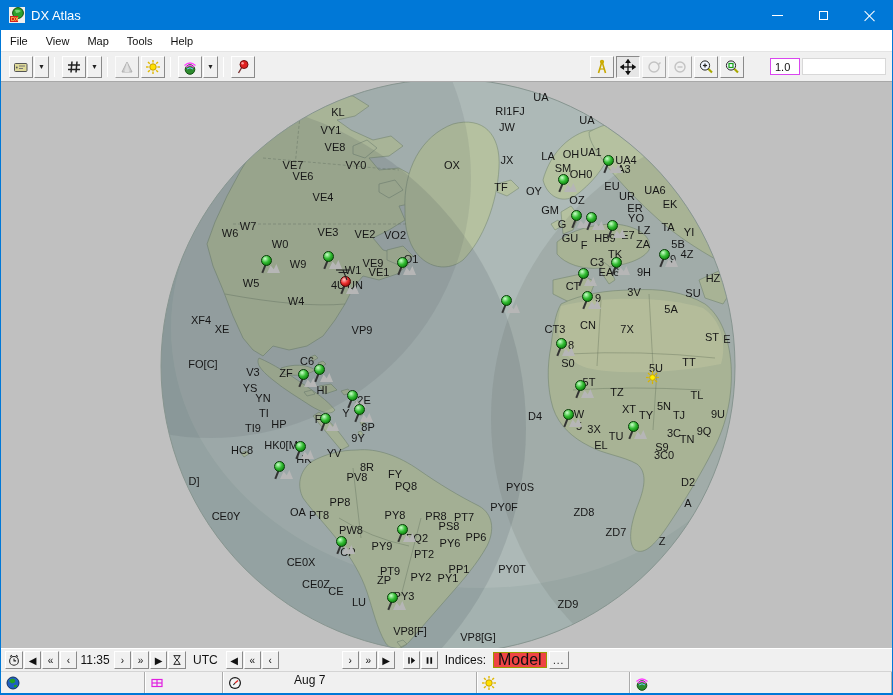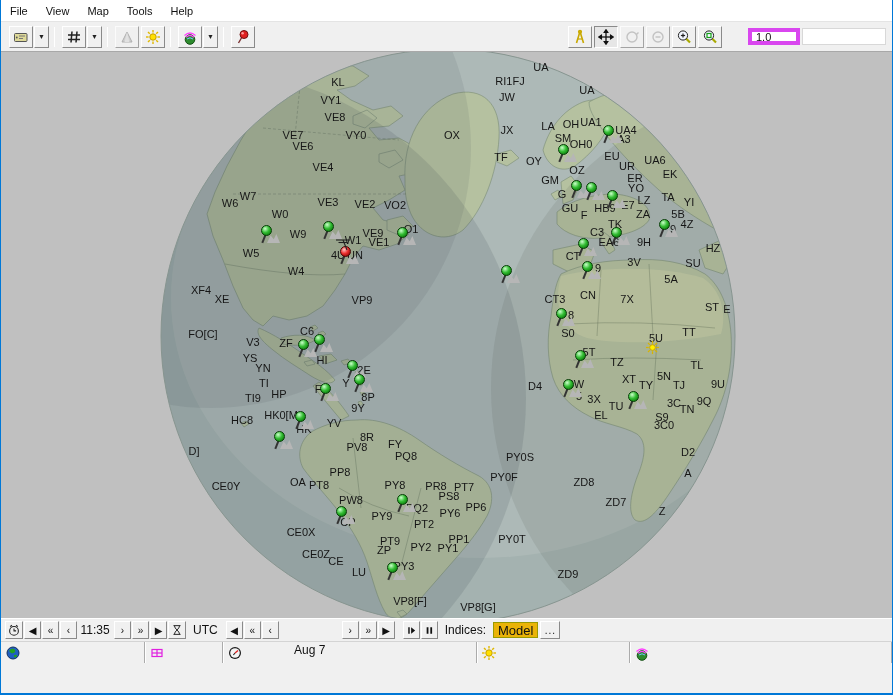--- a/index.html
+++ b/index.html
@@ -25,21 +25,21 @@
   .toolbar{height:30px;background:#f0f0f0;display:flex;align-items:center;padding:0 6px;border-bottom:1px solid #a8a8a8;}
   .tb-group{display:flex;align-items:center;}
   .tbtn{width:24px;height:22px;display:flex;align-items:center;justify-content:center;background:#f0f0f0;
     border:1px solid;border-color:#ffffff #8a8a8a #8a8a8a #ffffff;margin-left:2px;}
   .tbtn.pressed{border-color:#8a8a8a #ffffff #ffffff #8a8a8a;background:#e6e6e6;}
   .tbtn.disabled{opacity:.75;}
   .tdrop{width:15px;height:22px;display:flex;align-items:center;justify-content:center;background:#f0f0f0;
     border:1px solid;border-color:#ffffff #8a8a8a #8a8a8a #ffffff;margin-left:1px;font-size:7px;color:#222;}
   .tsep{width:1px;height:20px;background:#9f9f9f;border-right:1px solid #fff;margin:0 5px;}
   .tb-right{margin-left:auto;display:flex;align-items:center;}
-  .zoombox{width:52px;height:17px;background:#fff;border:4px solid #d946ef;font-size:11px;color:#111;
+  .zoombox{width:30px;height:17px;background:#fff;border:1px solid #d946ef;font-size:11px;color:#111;
     display:flex;align-items:center;padding-left:4px;margin-left:26px;}
   .zoomslider{width:84px;height:17px;background:#fff;margin-left:2px;border:1px solid #d8d8d8;}
   .tbtn svg,.tdrop svg{display:block;}
   
   .map{position:relative;width:893px;height:566px;background:#c0c0c0;overflow:hidden;}
   .map svg.globe{position:absolute;left:0;top:0;}
   .map-label{position:absolute;transform:translate(-50%,-50%);font-size:11px;line-height:11px;color:#161616;white-space:nowrap;z-index:5;}
   .marker{position:absolute;width:24px;height:22px;z-index:6;}
   .marker .pole{position:absolute;left:3px;top:9px;width:1.5px;height:9px;background:#333;transform:rotate(22deg);}
   .marker .blob{position:absolute;left:7px;top:9px;width:13px;height:9px;background:#b6b6b6;
@@ -48,32 +48,55 @@
     background:radial-gradient(circle at 35% 30%,#c9ffc9 0%,#34bd34 45%,#0a7d0a 85%);border:1px solid #053f05;}
   .marker.red .ball{background:radial-gradient(circle at 35% 30%,#ffc4c4 0%,#ef3030 45%,#8f0606 85%);border-color:#4d0303;}
   .sunmark,.antmark{position:absolute;z-index:6;}
   
   .timebar{height:23px;background:#f0f0f0;display:flex;align-items:center;padding:0 3px;border-top:1px solid #fff;font-size:12px;color:#111;}
   .sbtn{height:18px;min-width:17px;display:flex;align-items:center;justify-content:center;background:#f0f0f0;
     border:1px solid;border-color:#ffffff #8a8a8a #8a8a8a #ffffff;margin-left:1px;font-size:10px;color:#111;padding:0 1px;}
   .tdisp{min-width:36px;text-align:center;padding:0 3px;}
   .tdisp.wide{min-width:62px;margin-top:40px;}
   .tb-lbl{margin:0 7px;}
-  .model-box{background:#eab308;border:1px solid #9a9a00;padding:0 4px;height:16px;display:flex;align-items:center;font-size:13px;color:#111;}
+  .model-box{background:#ef4444;border:1px solid #9a9a00;padding:0 4px;height:16px;display:flex;align-items:center;font-size:16px;color:#111;}
   .more-btn{height:18px;min-width:20px;margin-left:2px;display:flex;align-items:center;justify-content:center;
     background:#f0f0f0;border:1px solid;border-color:#ffffff #8a8a8a #8a8a8a #ffffff;font-size:10px;letter-spacing:1px;}
   
   .statusbar{height:22px;background:#f0f0f0;display:flex;align-items:stretch;border-top:1px solid #d4d4d4;}
   .status-panel{display:flex;align-items:center;padding-left:4px;border-right:1px solid #ababab;box-shadow:1px 0 0 #fff;}
 </style>
 </head>
 <body>
 
 <div class="window">
 
+  <div class="titlebar">
+    <span class="title-icon">
+      <svg viewBox="0 0 16 16" width="16" height="16">
+        <rect width="16" height="16" fill="#efefef"></rect>
+        <circle cx="9" cy="6" r="5.4" fill="#2ca02c" stroke="#0c4d0c"></circle>
+        <path d="M6 3 Q9 2 12 4 Q10 6 7 6 Z" fill="#77d477"></path>
+        <rect x="1" y="9" width="8" height="6" fill="#d42020"></rect>
+        <text x="2" y="14" font-size="5.5" fill="#ffff60" font-family="Liberation Sans, sans-serif">DX</text>
+      </svg>
+    </span>
+    <span class="title-text">DX Atlas</span>
+    <span class="win-controls">
+      <span class="win-btn">
+          <span class="glyph-min"></span>
+        </span>
+      <span class="win-btn">
+          <span class="glyph-max"></span>
+        </span>
+      <span class="win-btn">
+          <span class="glyph-close"></span>
+        </span>
+    </span>
+  </div>
 
   <div class="menubar" id="menubar">
       <div class="menu-item">File</div>
       <div class="menu-item">View</div>
       <div class="menu-item">Map</div>
       <div class="menu-item">Tools</div>
       <div class="menu-item">Help</div>
     </div>
 
   <div class="toolbar">

